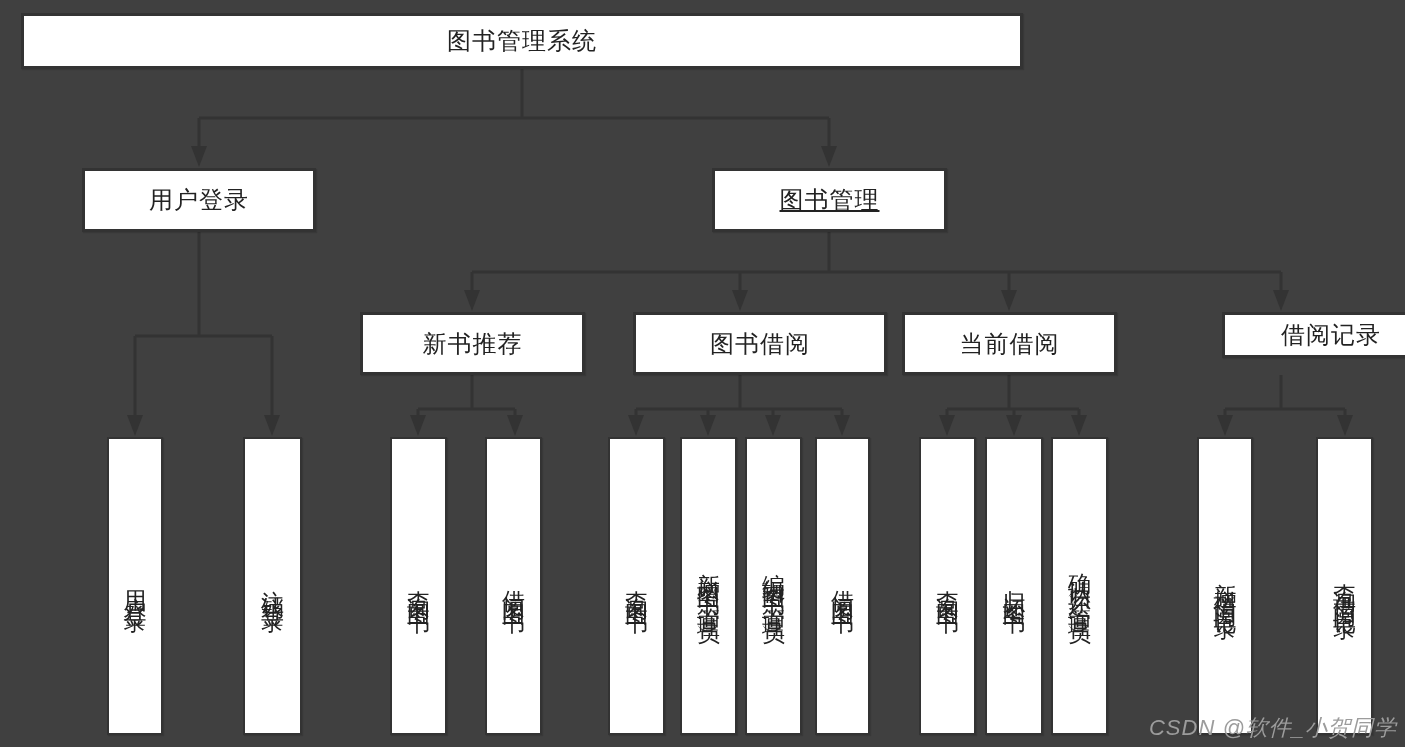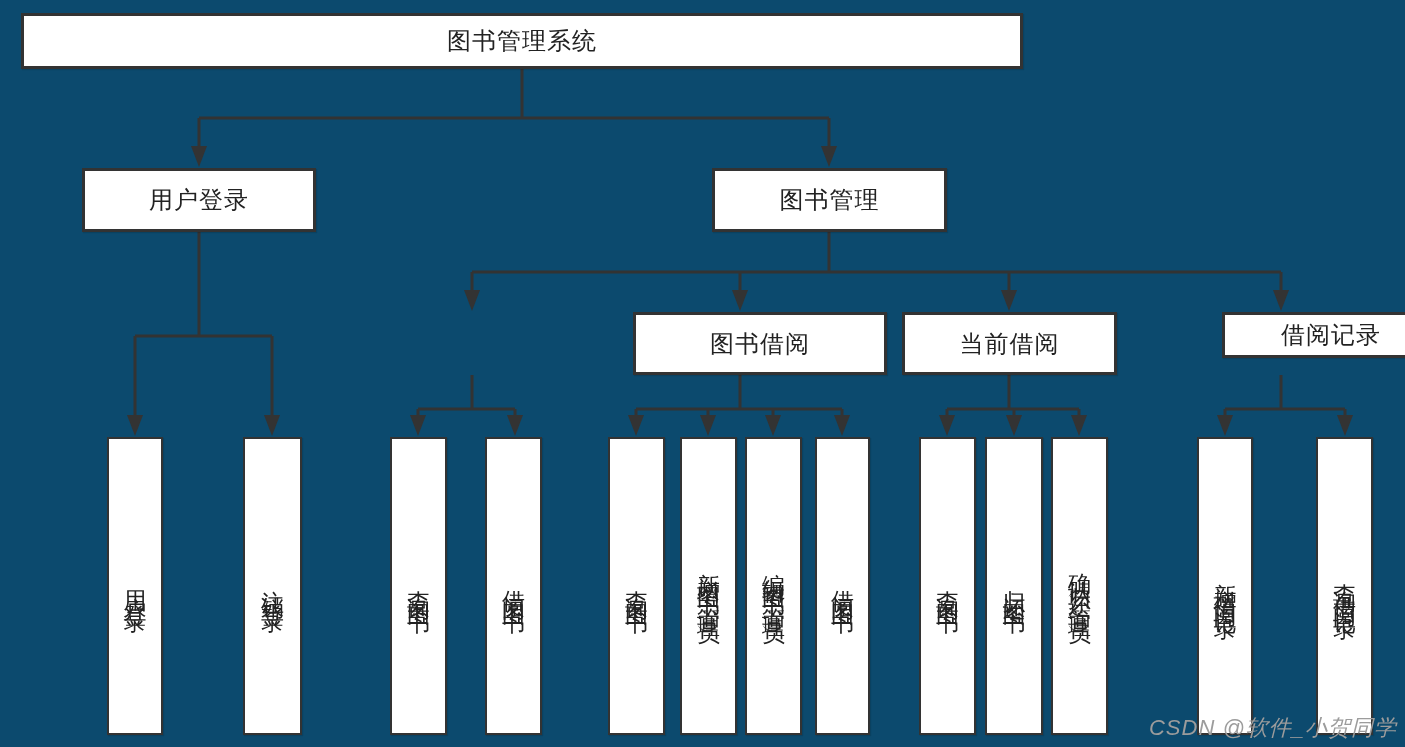--- a/index.html
+++ b/index.html
@@ -4,21 +4,21 @@
 <style>
   html, body {
     margin: 0;
     padding: 0;
     background: #ffffff;
   }
   .canvas {
     position: relative;
     width: 1405px;
     height: 747px;
-    background: #0c4a6e;
+    background: #404040;
     font-family: "Liberation Sans", "DejaVu Sans", sans-serif;
     color: #222222;
     overflow: hidden;
   }
   .connectors {
     position: absolute;
     left: 0;
     top: 0;
     width: 1405px;
     height: 747px;
@@ -111,22 +111,23 @@
       <polygon points="1006,415 1022,415 1014,436"></polygon>
       <polygon points="1071,415 1087,415 1079,436"></polygon>
       <polygon points="1217,415 1233,415 1225,436"></polygon>
       <polygon points="1337,415 1353,415 1345,436"></polygon>
     </g>
   </svg>
 
   <div class="node node-root">图书管理系统</div>
 
   <div class="node node-l2" style="left:82px; top:168px; width:234px; height:64px;">用户登录</div>
-  <div class="node node-l2" style="left:712px; top:168px; width:235px; height:64px;">图书管理</div>
+  <div class="node node-l2" style="left:712px; top:168px; width:235px; height:64px;text-decoration:underline;">图书管理</div>
 
+  <div class="node node-l3" style="left:360px; top:312px; width:225px; height:63px;">新书推荐</div>
   <div class="node node-l3" style="left:633px; top:312px; width:254px; height:63px;">图书借阅</div>
   <div class="node node-l3" style="left:902px; top:312px; width:215px; height:63px;text-align:center;">当前借阅</div>
   <div class="node node-l3" style="left:1222px; top:312px; width:218px; height:46px;">借阅记录</div>
 
   <div class="node node-leaf" style="left:107px; width:56px;">用户登录</div>
   <div class="node node-leaf" style="left:243px; width:59px;">注销登录</div>
 
   <div class="node node-leaf" style="left:390px; width:57px;">查询图书</div>
   <div class="node node-leaf" style="left:485px; width:57px;">借阅图书</div>
 

